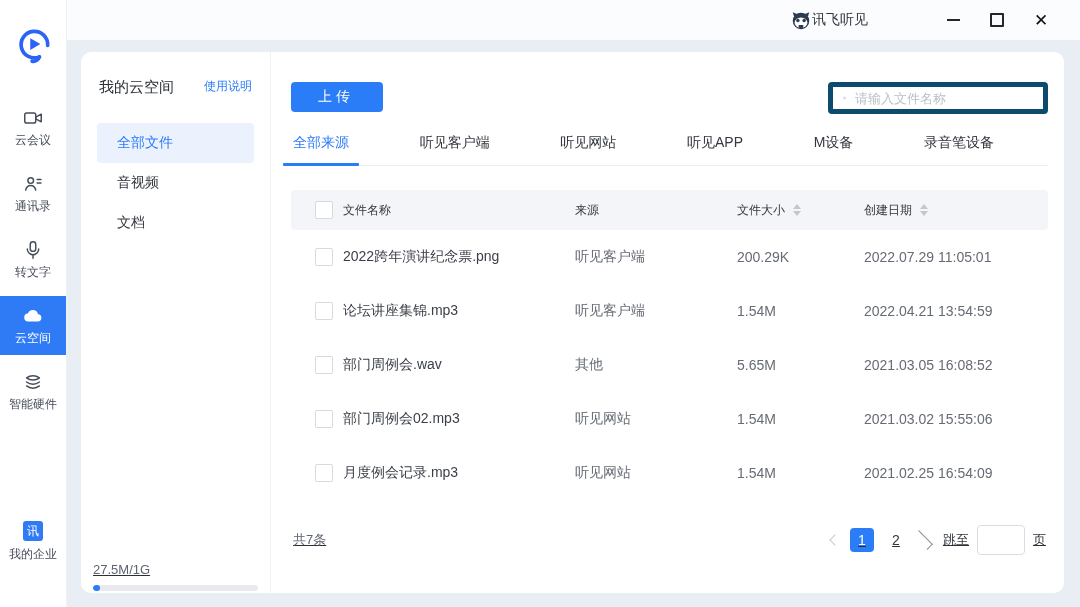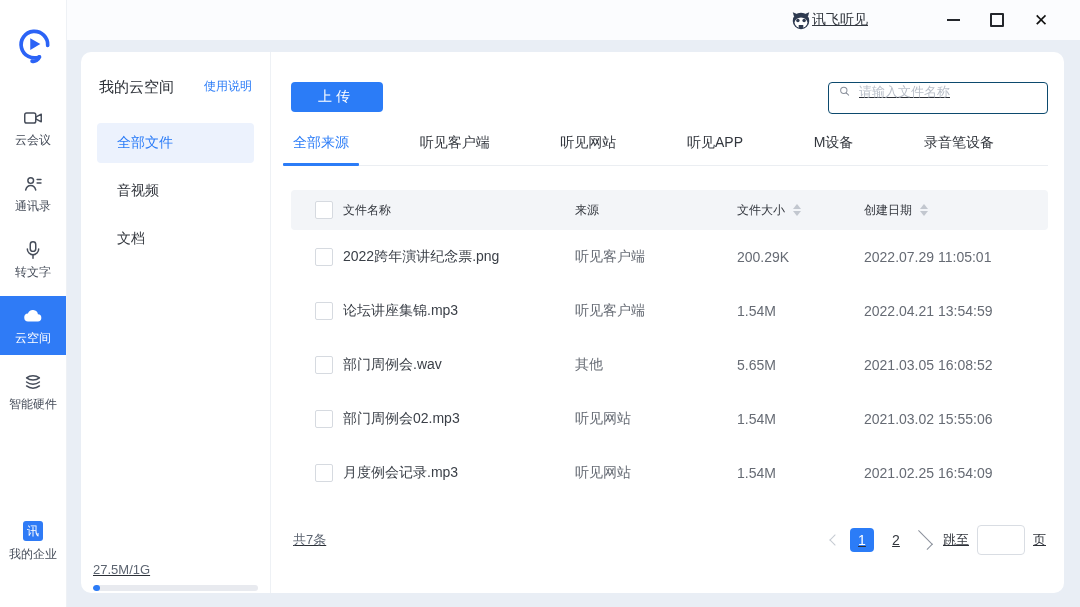--- a/index.html
+++ b/index.html
@@ -15,48 +15,48 @@
   .rail-item .rlabel{font-size:12px;margin-top:3px;letter-spacing:0;}
   .rail-item.active{background:#2f7bf6;color:#fff;}
   .rail-bottom{margin-top:auto;margin-bottom:44px;display:flex;flex-direction:column;align-items:center;}
   .ent-badge{width:20px;height:20px;border-radius:3px;background:#2f7bf6;color:#fff;font-size:12px;display:flex;align-items:center;justify-content:center;margin-bottom:5px;}
   .ent-label{font-size:12px;color:#454c59;}
 
   
   .right{flex:1;display:flex;flex-direction:column;min-width:0;}
   .titlebar{height:40px;flex:0 0 40px;background:#fbfcfe;display:flex;align-items:center;justify-content:flex-end;padding-right:24px;}
   .app-title-group{display:flex;align-items:center;margin-right:56px;}
-  .app-title{font-size:14px;color:#333840;margin-left:0;text-decoration:underline;}
+  .app-title{font-size:14px;color:#333840;margin-left:0;}
   .win-controls{display:flex;align-items:center;}
   .win-btn{width:30px;height:26px;display:flex;align-items:center;justify-content:center;margin-left:14px;cursor:pointer;}
   .min-glyph{width:13px;height:0;border-top:2px solid #23262b;display:block;}
   .max-glyph{width:10px;height:10px;border:2px solid #23262b;border-radius:1px;display:block;}
   .close-glyph{font-size:17px;font-weight:bold;color:#111;line-height:1;}
 
   .workspace{flex:1;background:#e9eef5;position:relative;}
   .card{position:absolute;left:14px;top:12px;right:16px;bottom:14px;background:#fff;border-radius:10px;display:flex;overflow:hidden;}
 
   
   .subbar{width:190px;flex:0 0 190px;border-right:1px solid #eef1f5;padding:26px 16px 16px;box-sizing:border-box;position:relative;}
   .subbar-head{display:flex;justify-content:space-between;padding:0 2px;}
   .subbar-title{font-size:15px;color:#2b2f36;}
   .help-link{font-size:12px;color:#2b7cf7;cursor:pointer;}
   .sub-items{margin-top:26px;display:flex;flex-direction:column;}
-  .sub-item{font-size:14px;color:#33373e;padding:11px 20px;border-radius:4px;cursor:pointer;margin-bottom:8px;}
+  .sub-item{font-size:14px;color:#33373e;padding:11px 20px;border-radius:4px;cursor:pointer;}
   .sub-item.active{background:#ecf2fd;color:#2b7cf7;}
   .storage{position:absolute;left:12px;right:12px;bottom:2px;text-decoration:underline;}
   .storage-text{font-size:13px;color:#5c6470;margin-bottom:8px;}
   .storage-bar{height:6px;background:#e8eaef;border-radius:3px;overflow:hidden;}
   .storage-fill{height:100%;background:#2b7cf7;border-radius:3px;width:4%;}
 
   
   .main{flex:1;min-width:0;padding:30px 16px 12px 20px;box-sizing:border-box;display:flex;flex-direction:column;}
   .toprow{display:flex;align-items:flex-start;justify-content:space-between;}
   .upload-btn{width:92px;height:30px;background:#2b7cf7;color:#fff;font-size:14px;letter-spacing:4px;border:none;border-radius:4px;display:flex;align-items:center;justify-content:center;cursor:pointer;padding-left:4px;}
-  .search-box{width:220px;height:32px;border:1px solid #0c4a6e;border-radius:4px;display:flex;align-items:flex-start;padding:0 10px;box-sizing:border-box;background:#fff;text-decoration:underline;}
+  .search-box{width:220px;height:32px;border:5px solid #0c4a6e;border-radius:4px;display:flex;align-items:center;padding:0 10px;box-sizing:border-box;background:#fff;}
   .search-box input{border:none;outline:none;flex:1;font-size:13px;color:#333;margin-left:7px;font-family:inherit;background:transparent;}
   .search-box input::placeholder{color:#b9bfc9;}
 
   .tabbar{margin-top:20px;display:flex;justify-content:space-between;padding-right:52px;border-bottom:1px solid #ebeef2;}
   .tab{font-size:14px;color:#33373e;padding:0 2px 13px;position:relative;cursor:pointer;}
   .tab.active{color:#2b7cf7;}
   .tab.active::after{content:"";position:absolute;left:-8px;right:-8px;bottom:-1px;height:3px;background:#2b7cf7;border-radius:1px;}
 
   .thead{margin-top:24px;background:#f3f5f8;border-radius:4px;height:40px;display:grid;grid-template-columns:16px 1fr 150px 115px 160px;gap:12px;align-items:center;padding:0 24px;font-size:12px;color:#33373e;}
   .trow{height:54px;display:grid;grid-template-columns:16px 1fr 150px 115px 160px;gap:12px;align-items:center;padding:0 24px;font-size:14px;}

